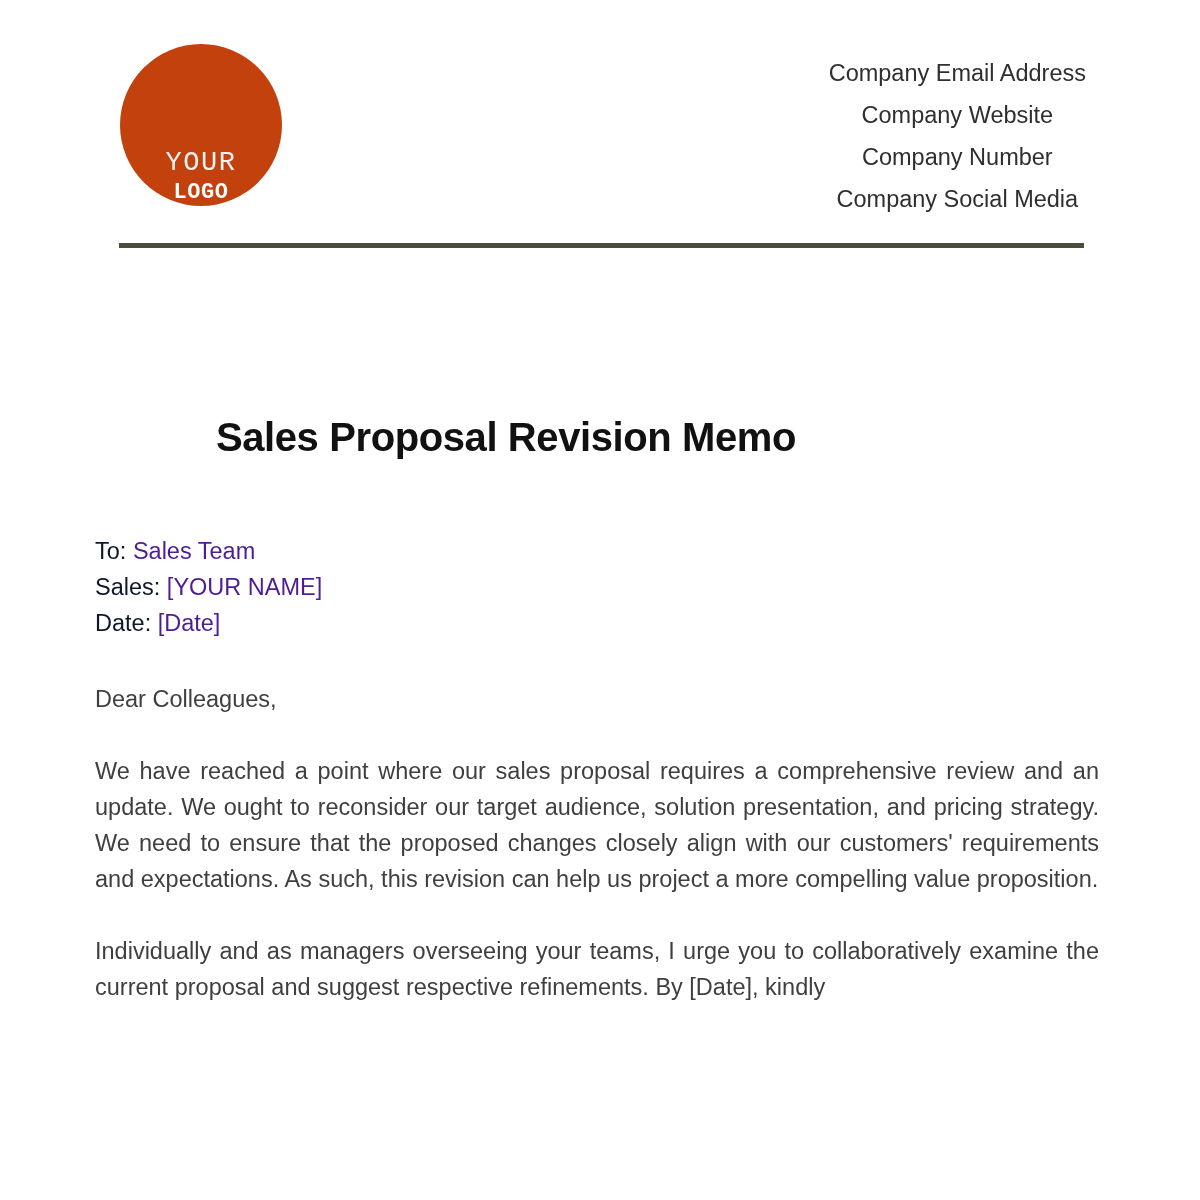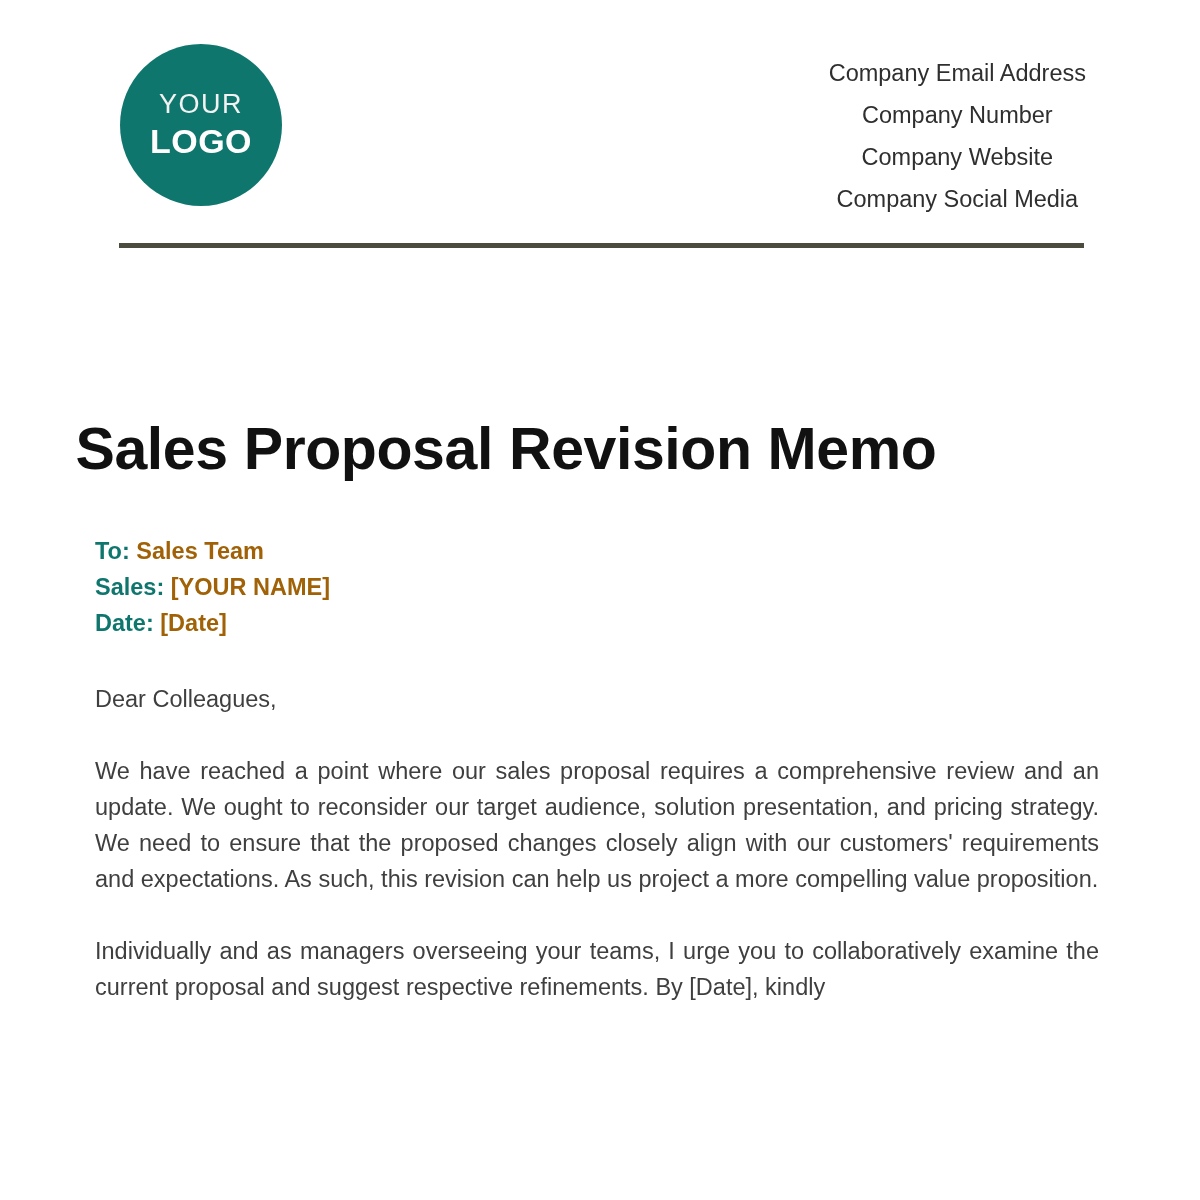--- a/index.html
+++ b/index.html
@@ -34,39 +34,40 @@
     height: 162px;
   }
 
   .logo-circle {
     position: absolute;
     left: 0;
     top: 0;
     width: 162px;
     height: 162px;
     border-radius: 50%;
-    background: #0f766e;
+    background: #c2410c;
     display: flex;
     flex-direction: column;
     align-items: center;
-    justify-content: center;
+    justify-content: flex-end;
     line-height: 1;
+    font-family: Liberation Mono, monospace;
   }
 
   .logo-your {
     color: #f2f2f2;
     font-size: 27px;
     font-weight: 400;
     letter-spacing: 1.5px;
     line-height: 1.18;
   }
 
   .logo-logo {
     color: #ffffff;
-    font-size: 34px;
+    font-size: 22px;
     font-weight: 700;
     letter-spacing: 0.5px;
     line-height: 1.18;
   }
 
   .contact-block {
     position: absolute;
     right: 0;
     top: 8px;
     text-align: center;
@@ -88,21 +89,21 @@
     background: #4b4b3e;
   }
 
   
   .doc-title {
     position: absolute;
     top: 415px;
     left: 0;
     width: 1012px;
     text-align: center;
-    font-size: 59px;
+    font-size: 40px;
     font-weight: 700;
     color: #111111;
     letter-spacing: -0.4px;
   }
 
   
   .content {
     position: absolute;
     left: 95px;
     top: 533px;
@@ -112,25 +113,25 @@
   .meta-list { margin: 0; }
 
   .meta-row {
     font-size: 23.5px;
     line-height: 36px;
     color: #555555;
     white-space: nowrap;
   }
 
   .meta-label {
-    font-weight: 700;
-    color: #0f766e;
+    font-weight: 400;
+    color: #0f172a;
   }
 
-  .meta-value { color: #a16207; font-weight: bold; }
+  .meta-value { color: #4c1d95; }
 
   .salutation {
     margin-top: 40px;
     font-size: 23.5px;
     line-height: 36px;
     color: #3f3f3f;
   }
 
   .para {
     margin-top: 36px;
@@ -148,22 +149,22 @@
 
   <div class="header">
 
     <div class="logo-circle">
       <span class="logo-your">YOUR</span>
       <span class="logo-logo">LOGO</span>
     </div>
 
     <div class="contact-block">
       <div class="contact-line">Company Email Address</div>
+      <div class="contact-line">Company Website</div>
       <div class="contact-line">Company Number</div>
-      <div class="contact-line">Company Website</div>
       <div class="contact-line">Company Social Media</div>
     </div>
 
   </div>
 
   <div class="divider"></div>
 
   <h1 class="doc-title">Sales Proposal Revision Memo</h1>
 
   <div class="content">

